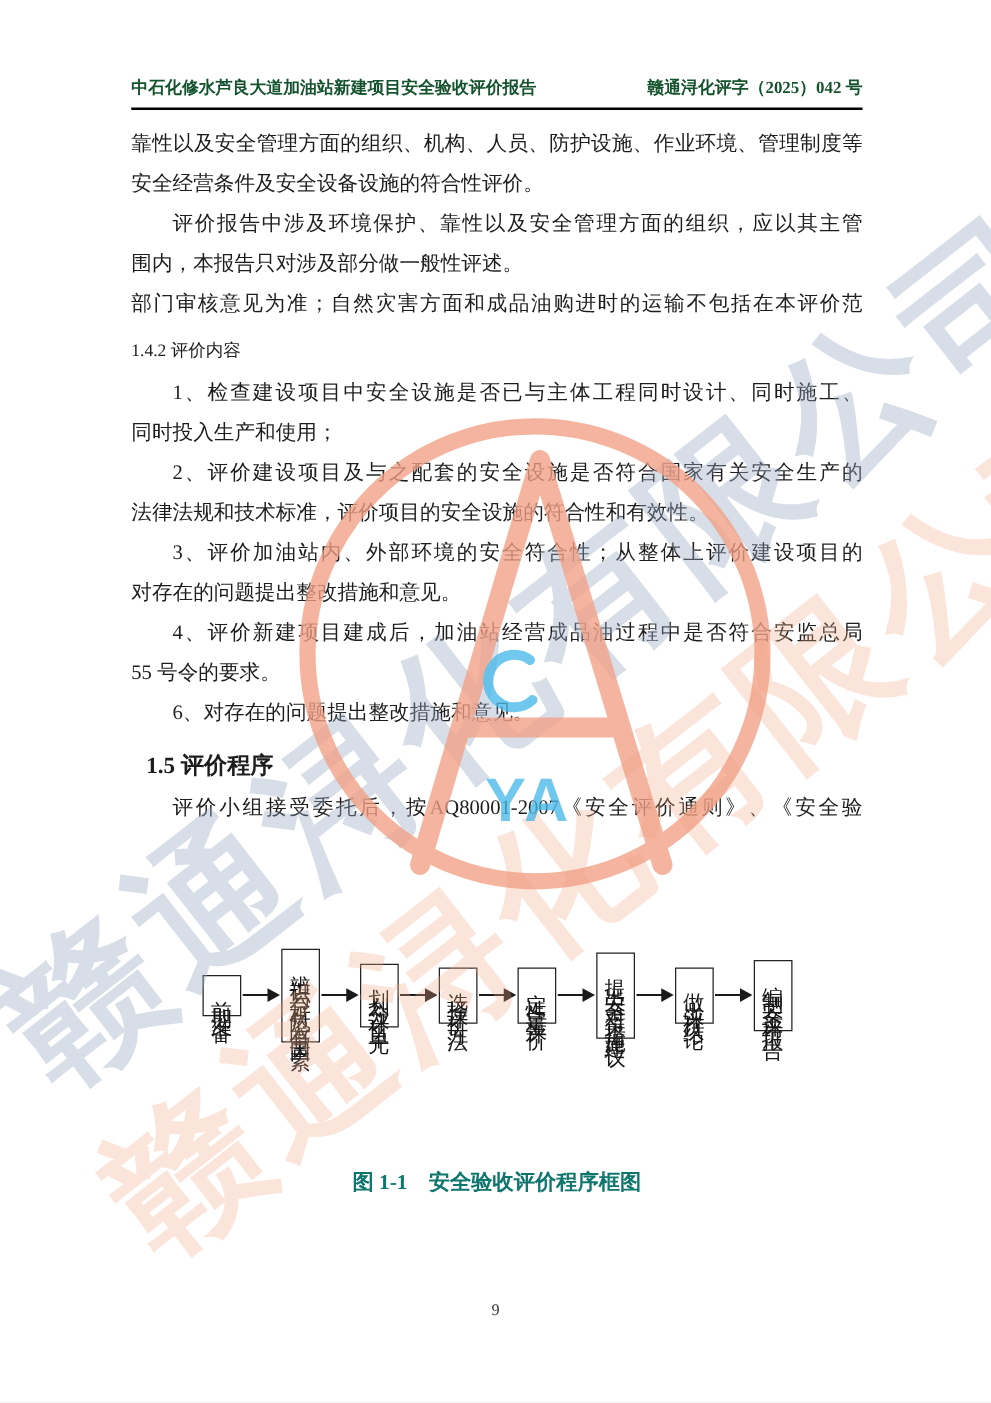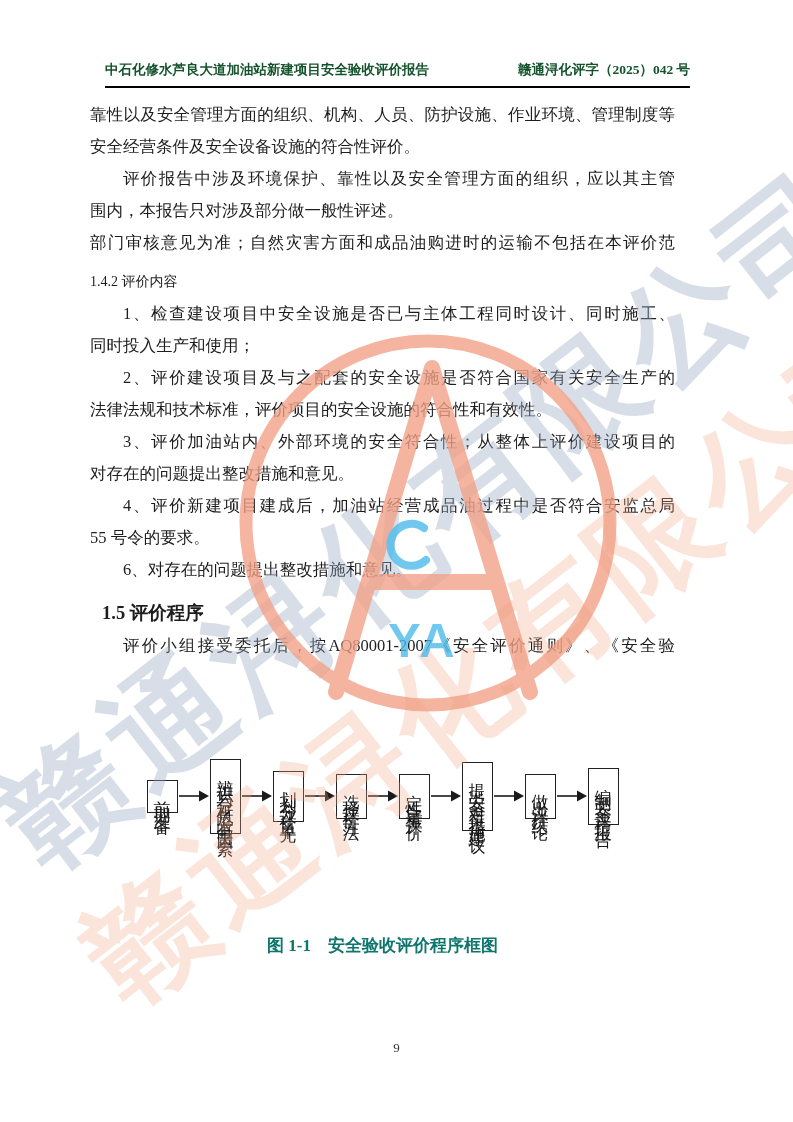--- a/index.html
+++ b/index.html
@@ -8,21 +8,21 @@
     overflow:hidden;font-family:"Liberation Serif","DejaVu Serif",serif;color:#1d1d1d;
   }
   
   .header{
     position:absolute;top:61px;left:105px;width:585px;display:flex;
     justify-content:space-between;align-items:flex-end;
     border-bottom:2.5px solid #000;padding-bottom:7px;
     font-weight:bold;font-size:13.5px;white-space:nowrap;color:#14532d;
   }
   
-  .body-col{position:absolute;top:99px;left:90px;width:585px;z-index:1;font-family:Liberation Serif, serif;}
+  .body-col{position:absolute;top:99px;left:105px;width:585px;z-index:1;font-family:Liberation Serif, serif;}
   .line{line-height:32px;min-height:32px;font-size:16.5px;letter-spacing:0;}
   .just{text-align:justify;text-align-last:justify;text-justify:inter-character;}
   .indent{text-indent:33px;}
   .block.subheading .line{margin-top:7px;font-size:14px;}
   .block.heading .line{margin-top:11px;margin-bottom:1px;font-weight:bold;font-size:18.5px;margin-left:12px;}
   
   .fc{display:flex;align-items:center;justify-content:center;margin-top:8px;height:252px;}
   .fc-box{
     writing-mode:vertical-lr;text-orientation:upright;
     border:1.5px solid #222;width:21px;line-height:21px;

